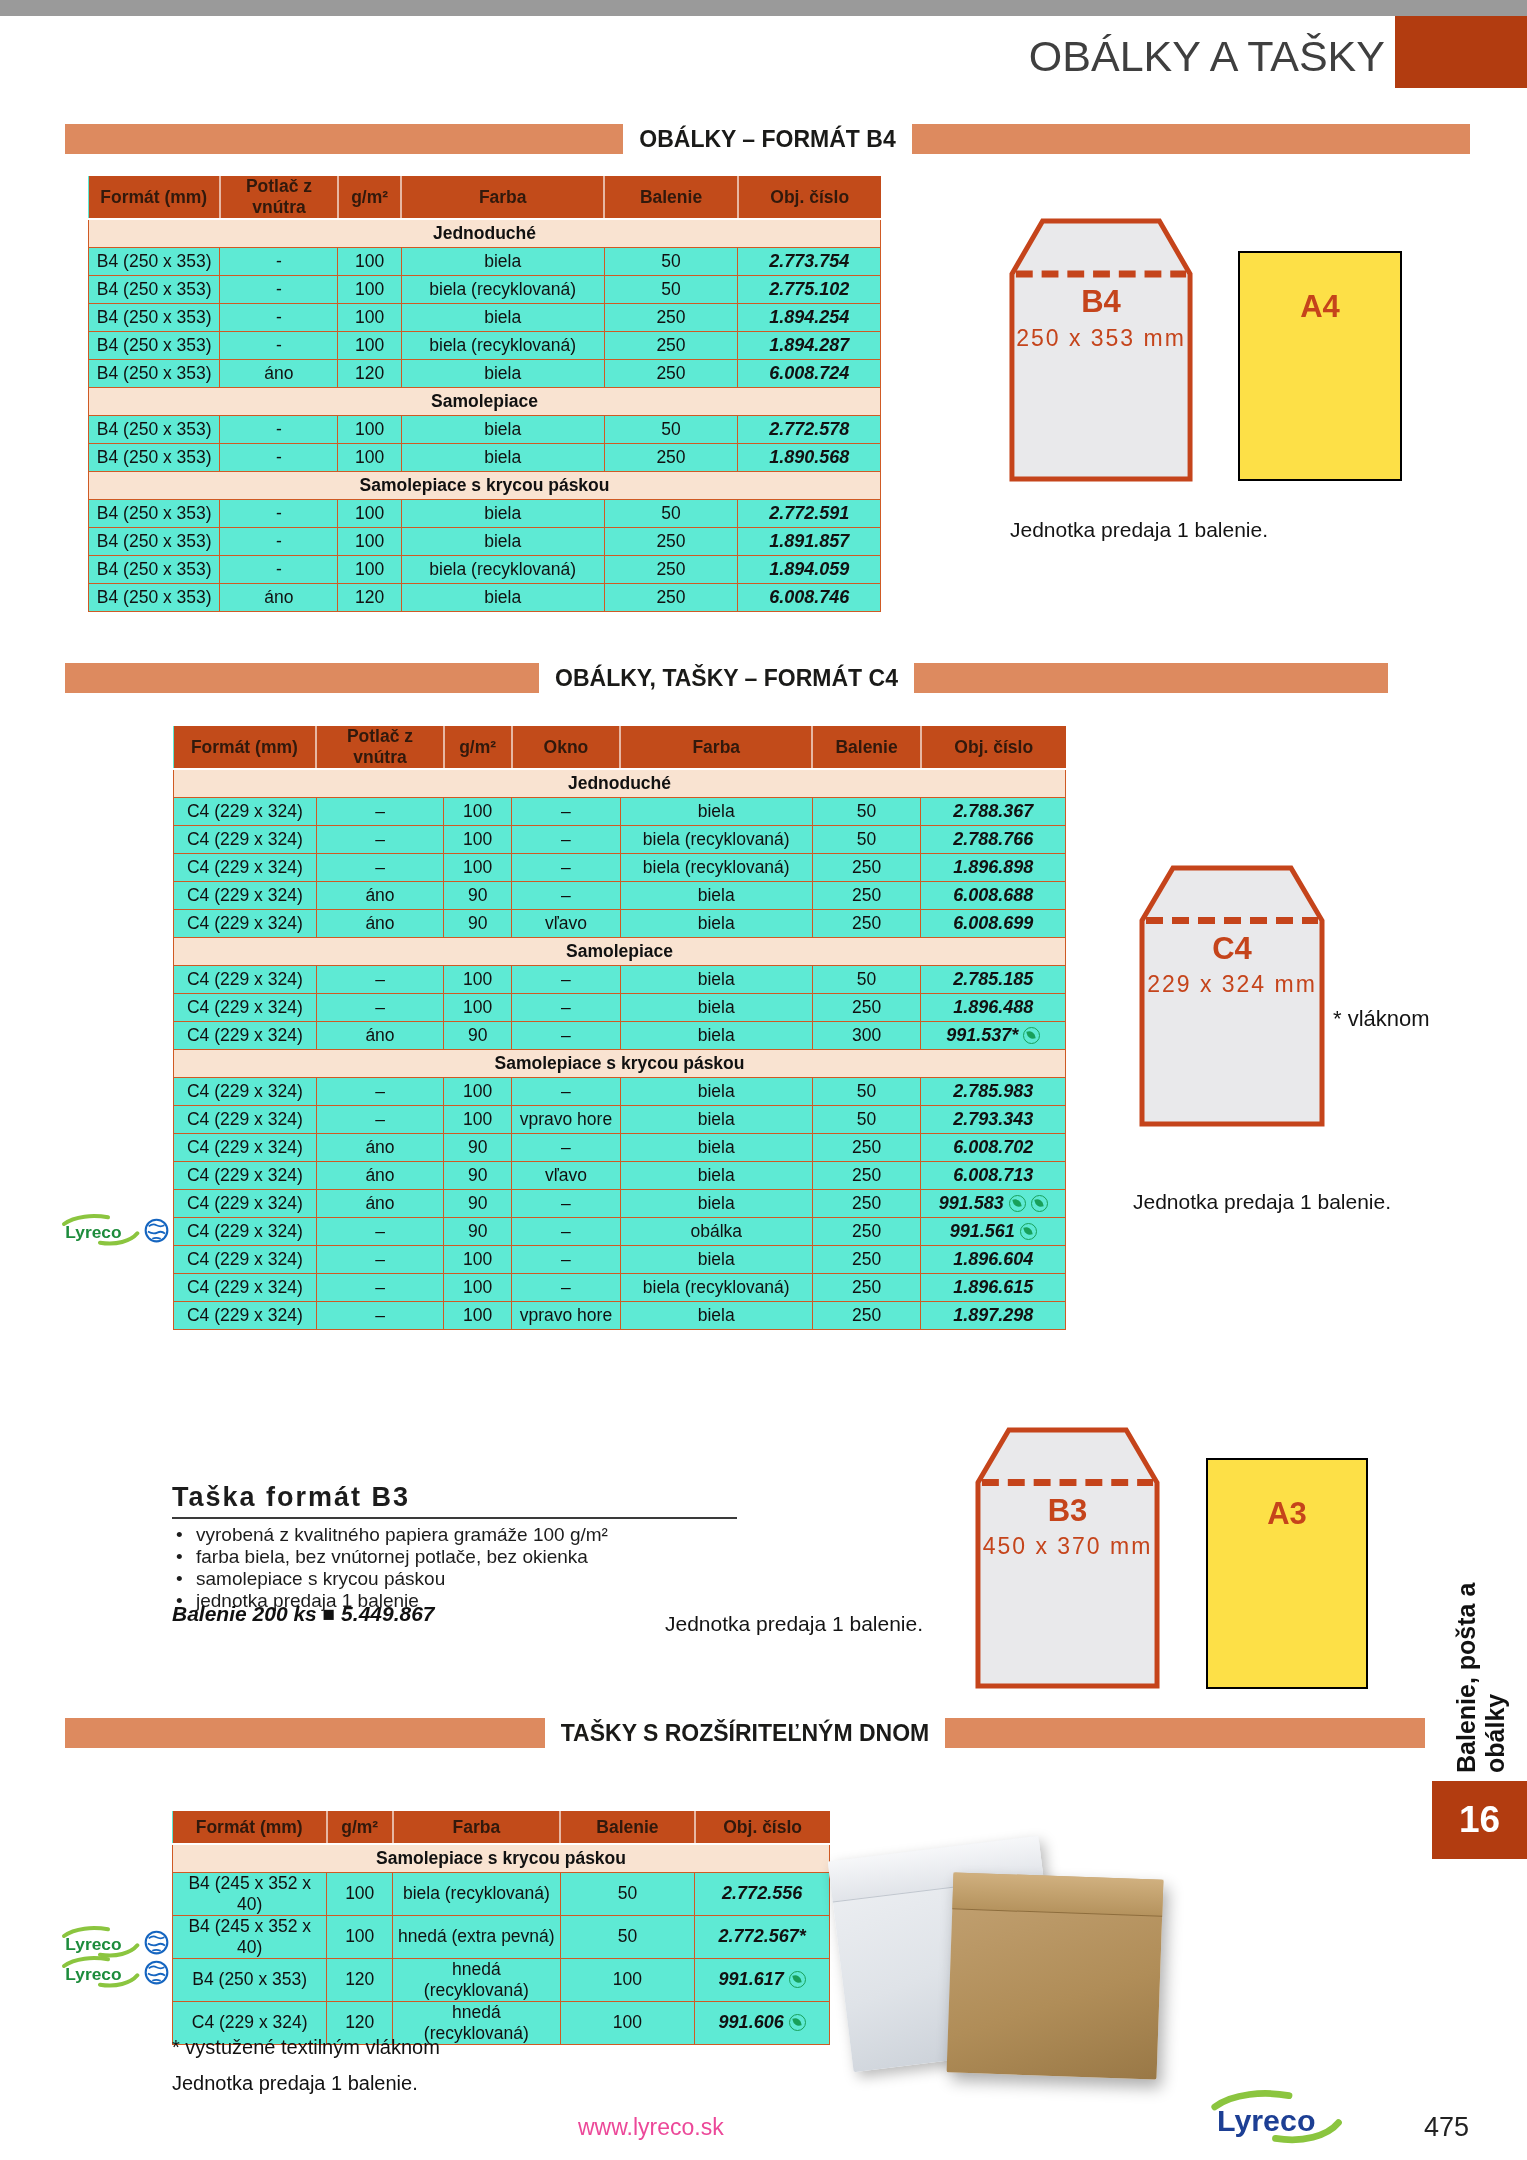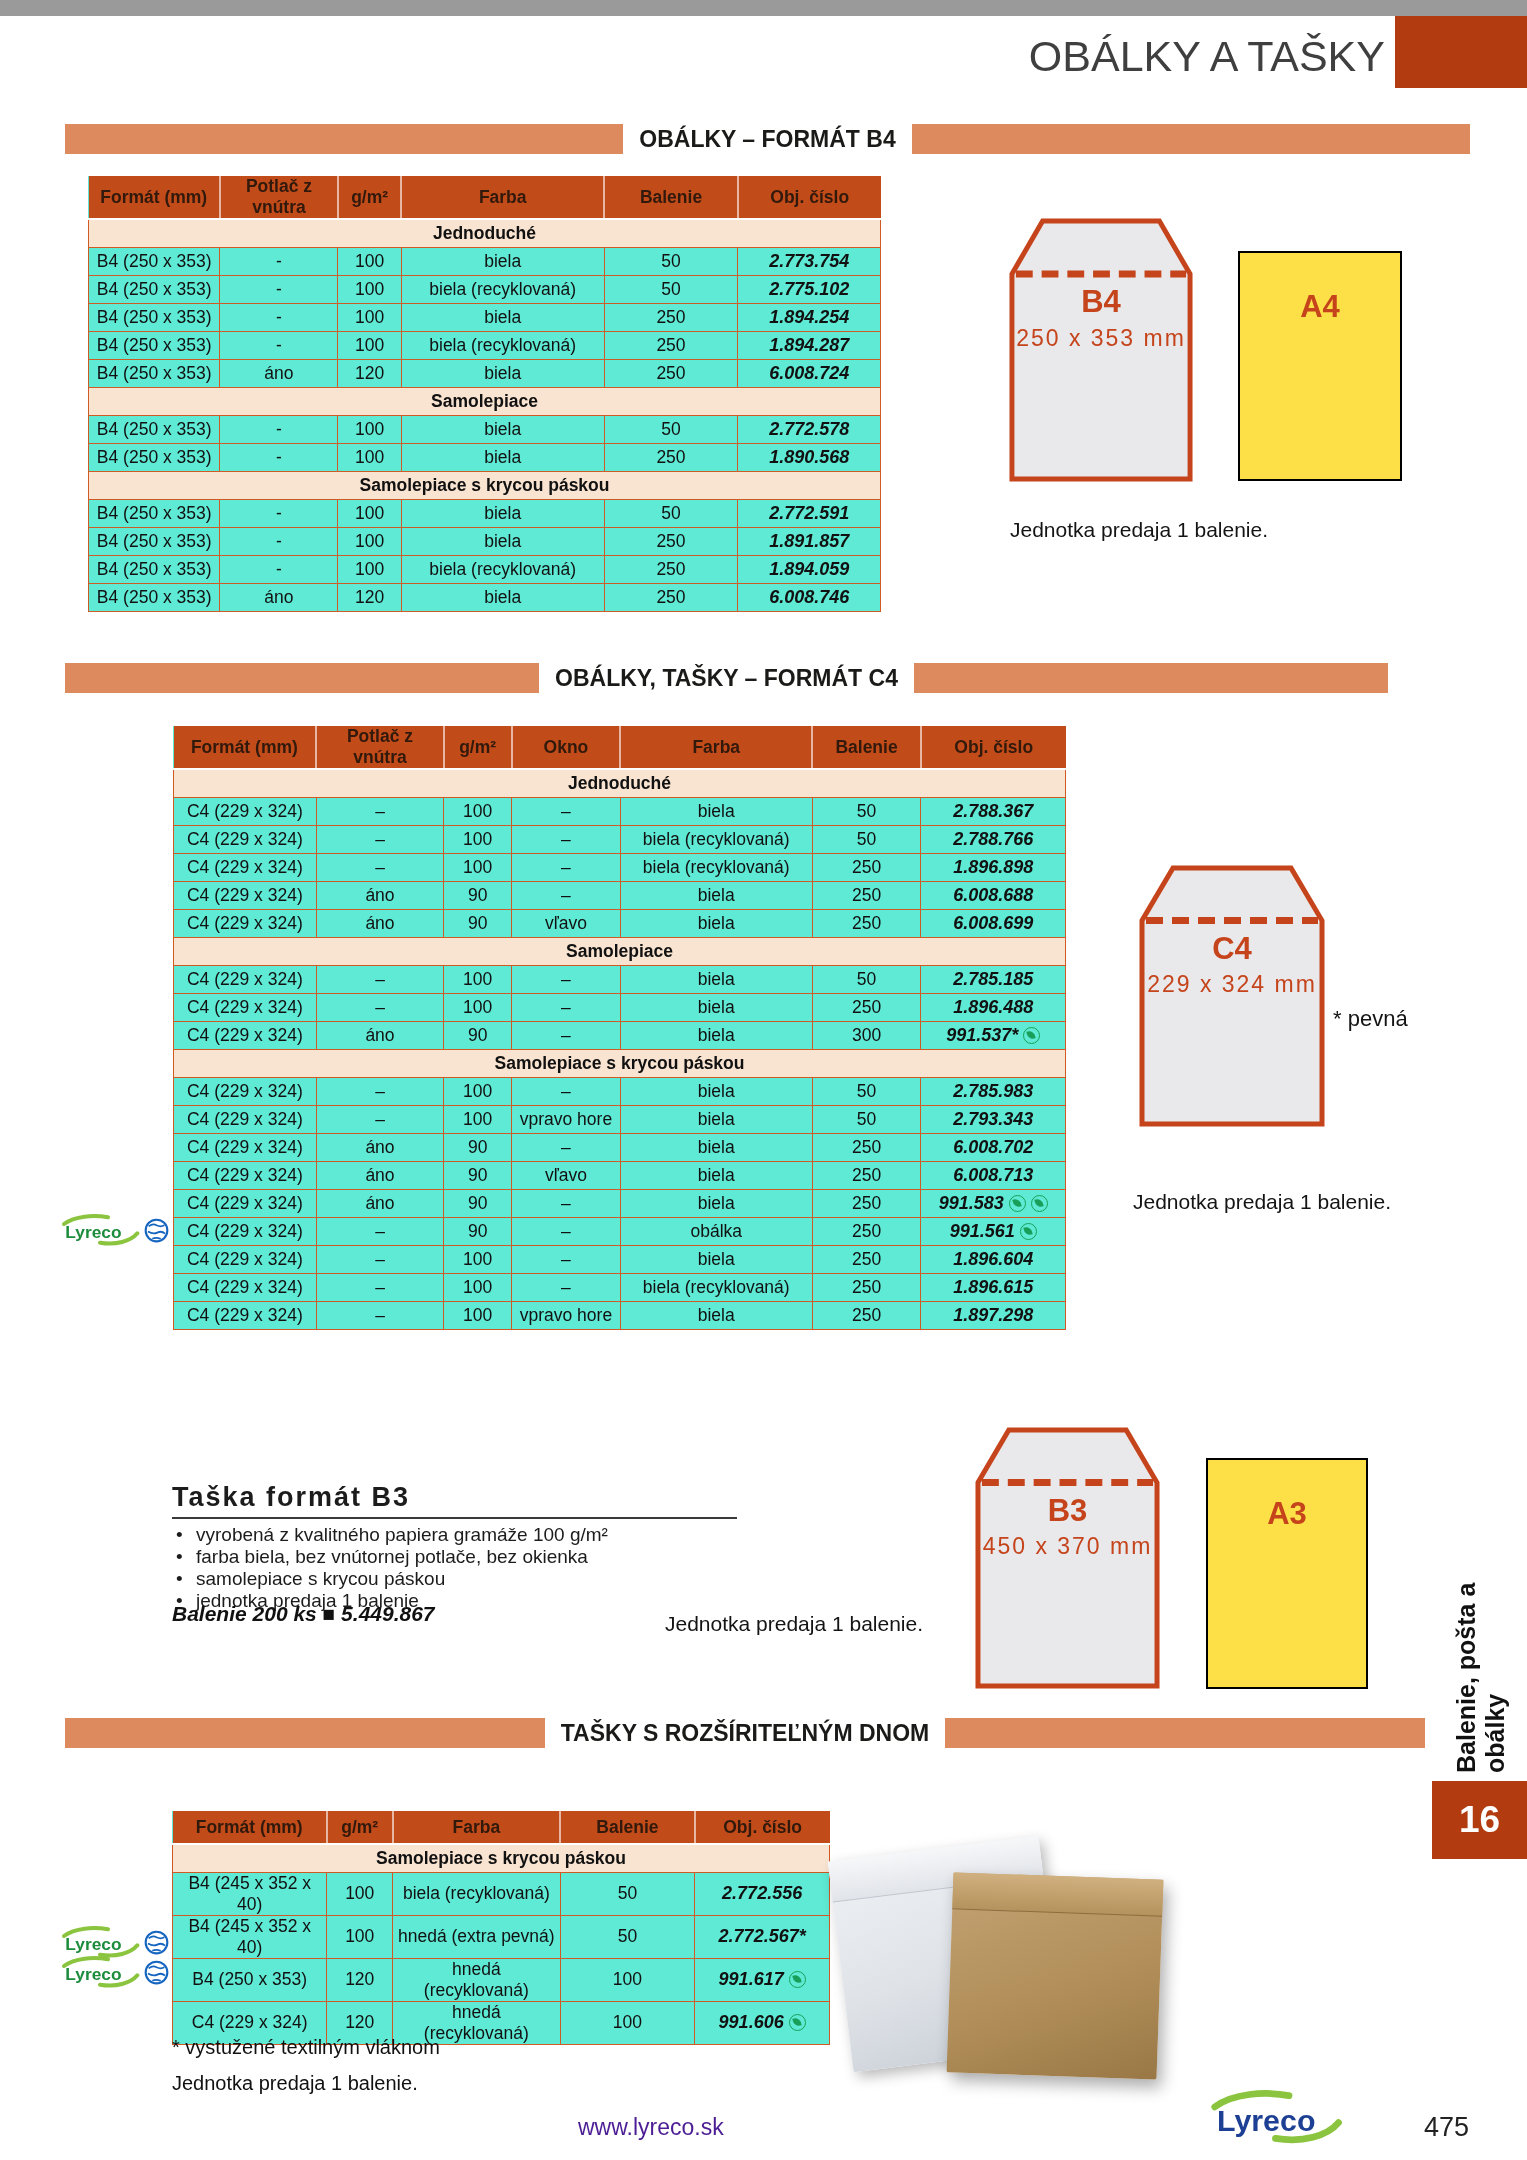--- a/index.html
+++ b/index.html
@@ -68,21 +68,21 @@
     background:linear-gradient(165deg,#eff1f4 0%,#dfe3e8 55%,#c7cdd5 100%);
     transform:rotate(-7deg); box-shadow:4px 6px 14px rgba(0,0,0,.28); border-radius:2px; }
   .env-back::before { content:""; position:absolute; left:0; right:0; top:0; height:40px;
     background:linear-gradient(#f6f7f9,#e1e4e9); border-bottom:1px solid #c0c6ce; }
   .env-front { position:absolute; left:122px; top:34px; width:210px; height:200px;
     background:linear-gradient(160deg,#c4a374 0%,#b08d58 60%,#997846 100%);
     transform:rotate(2deg); box-shadow:5px 8px 16px rgba(0,0,0,.32); border-radius:2px; }
   .env-front::before { content:""; position:absolute; left:0; right:0; top:0; height:36px;
     background:linear-gradient(#d0b07f,#b5935e); border-bottom:1px solid #8d6d3d; }
   
-  .footer-url { position:absolute; left:578px; top:2098px; font-size:23px; color:#4c1d95; }
+  .footer-url { position:absolute; left:578px; top:2098px; font-size:23px; color:#ec4899; }
   .page-number { position:absolute; left:1424px; top:2096px; font-size:27px; color:#222; }
   .footer-logo { position:absolute; left:1208px; top:2070px; width:135px; height:62px; }
   
   .mini-lyreco { position:absolute; width:110px; height:36px; display:flex; align-items:center; gap:4px; }
   .mini-lyreco svg.logo { width:80px; height:36px; }
   .mini-lyreco svg.globe { width:25px; height:25px; }
   .ml1 { left:60px; top:1196px; }
   .ml2 { left:60px; top:1908px; }
   .ml3 { left:60px; top:1938px; }
 </style>
@@ -481,21 +481,21 @@
   <div class="caption" style="left:1010px;top:502px;">Jednotka predaja 1 balenie.</div>
 
   <div class="env" style="left:1137px;top:845px;width:190px;height:268px;">
     <svg viewBox="0 0 190 270" preserveAspectRatio="none">
       <path d="M5 60 L36 7 H154 L185 60 V265 H5 Z" fill="#e9e9eb" stroke="#c5441b" stroke-width="5"></path>
       <line x1="9" y1="60" x2="181" y2="60" stroke="#c5441b" stroke-width="7" stroke-dasharray="17 9"></line>
     </svg>
     <div class="env-label">C4</div>
     <div class="env-size">229 x 324 mm</div>
   </div>
-  <div class="note" style="left:1333px;top:990px;">* pevná</div>
+  <div class="note" style="left:1333px;top:990px;">* vláknom</div>
   <div class="caption" style="left:1133px;top:1174px;">Jednotka predaja 1 balenie.</div>
 
   <div class="env" style="left:973px;top:1407px;width:189px;height:268px;">
     <svg viewBox="0 0 190 270" preserveAspectRatio="none">
       <path d="M5 60 L36 7 H154 L185 60 V265 H5 Z" fill="#e9e9eb" stroke="#c5441b" stroke-width="5"></path>
       <line x1="9" y1="60" x2="181" y2="60" stroke="#c5441b" stroke-width="7" stroke-dasharray="17 9"></line>
     </svg>
     <div class="env-label">B3</div>
     <div class="env-size">450 x 370 mm</div>
   </div>

